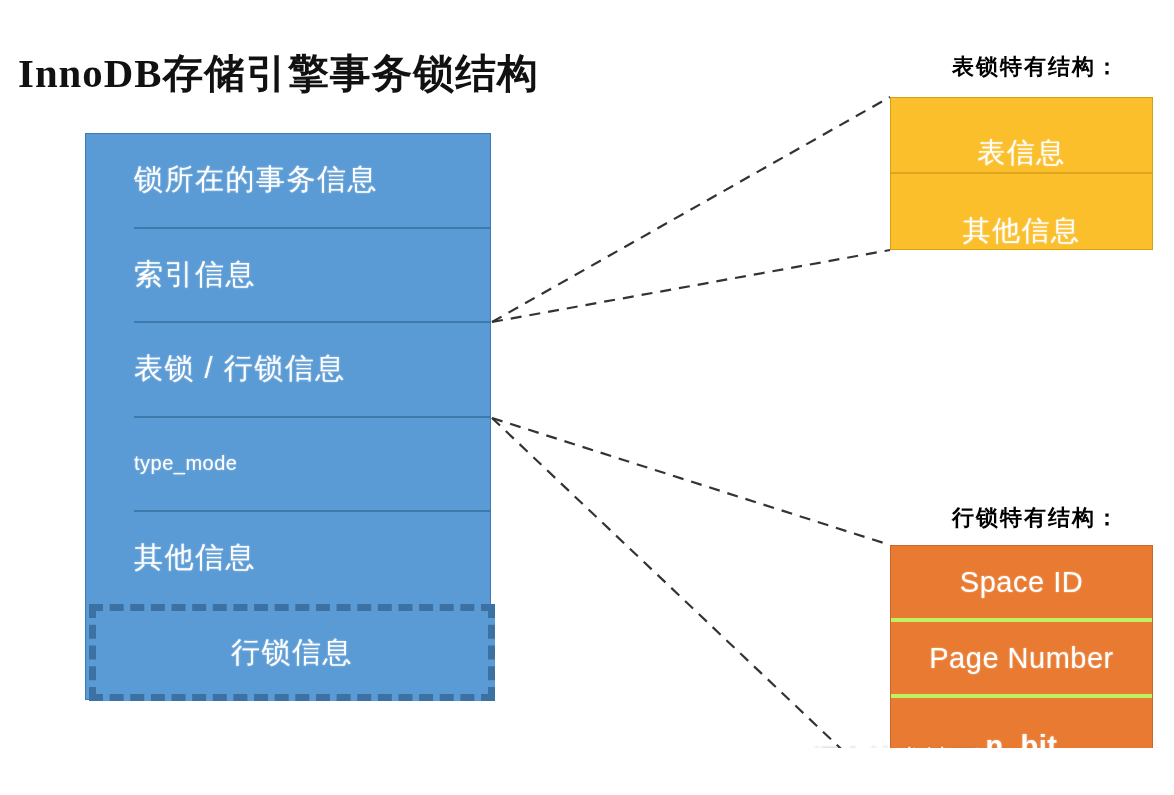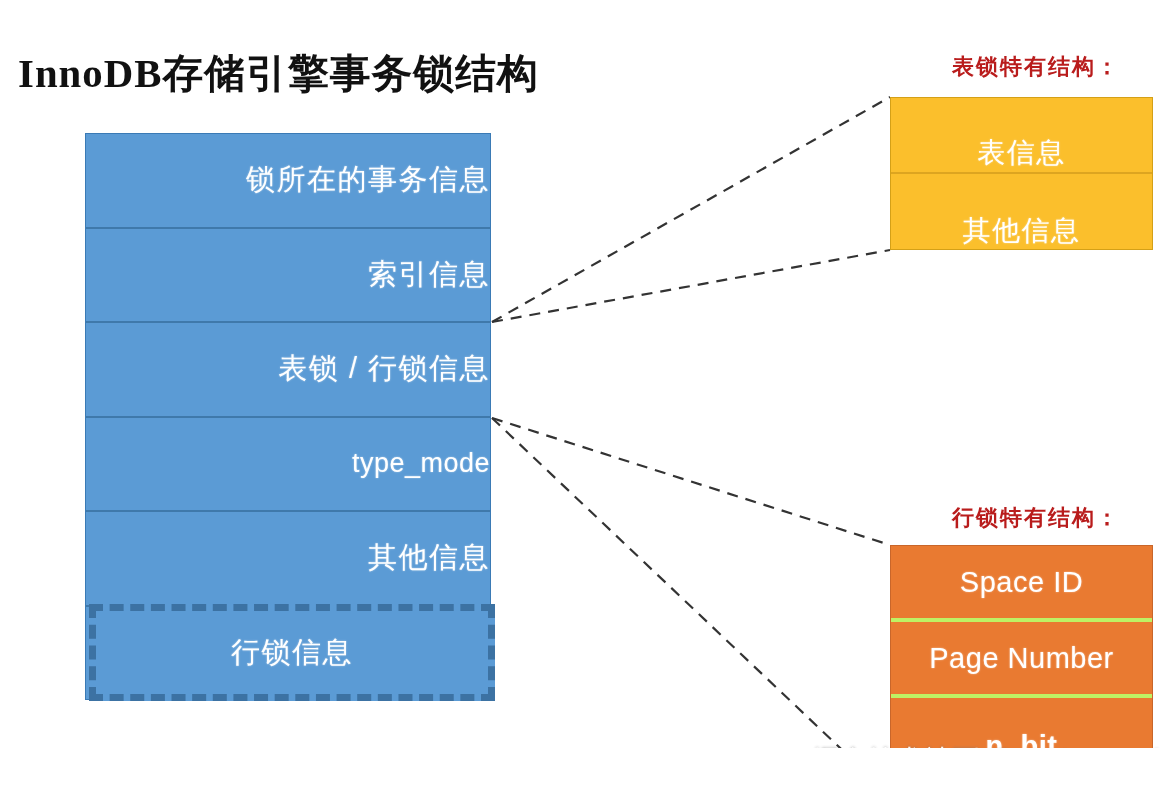--- a/index.html
+++ b/index.html
@@ -55,32 +55,33 @@
     background: #5b9bd5;
   }
   .stack-row {
     position: relative;
     box-sizing: border-box;
     height: 94.5px;
     background: #5b9bd5;
     border-bottom: 2px solid #3f79ab;
     display: flex;
     align-items: center;
-    justify-content: flex-end;
+    justify-content: flex-start;
+    margin-left: 48px;
   }
   .stack-row:last-child { border-bottom: none; }
   .row-label {
     color: #ffffff;
     font-size: 29px;
     letter-spacing: 1.5px;
     text-shadow: 0 0 2px rgba(255,255,255,0.55);
     white-space: nowrap;
   }
   .row-label.latin {
-    font-size: 27px;
+    font-size: 20px;
     letter-spacing: 0.5px;
   }
   
   #row-bitmap {
     position: absolute;
     left: 3px;
     top: 470px;
     width: 406px;
     height: 97px;
     box-sizing: border-box;
@@ -91,21 +92,21 @@
     justify-content: center;
   }
 
   
   .group-caption {
     position: absolute;
     font-family: "Liberation Serif", serif;
     font-weight: bold;
     font-size: 22px;
     letter-spacing: 2px;
-    color: #b91c1c;
+    color: #000000;
     white-space: nowrap;
   }
   #caption-table-lock { left: 952px; top: 52px; }
   #caption-row-lock   { left: 952px; top: 503px; }
 
   
   #table-lock-box {
     position: absolute;
     left: 890px;
     top: 97px;

